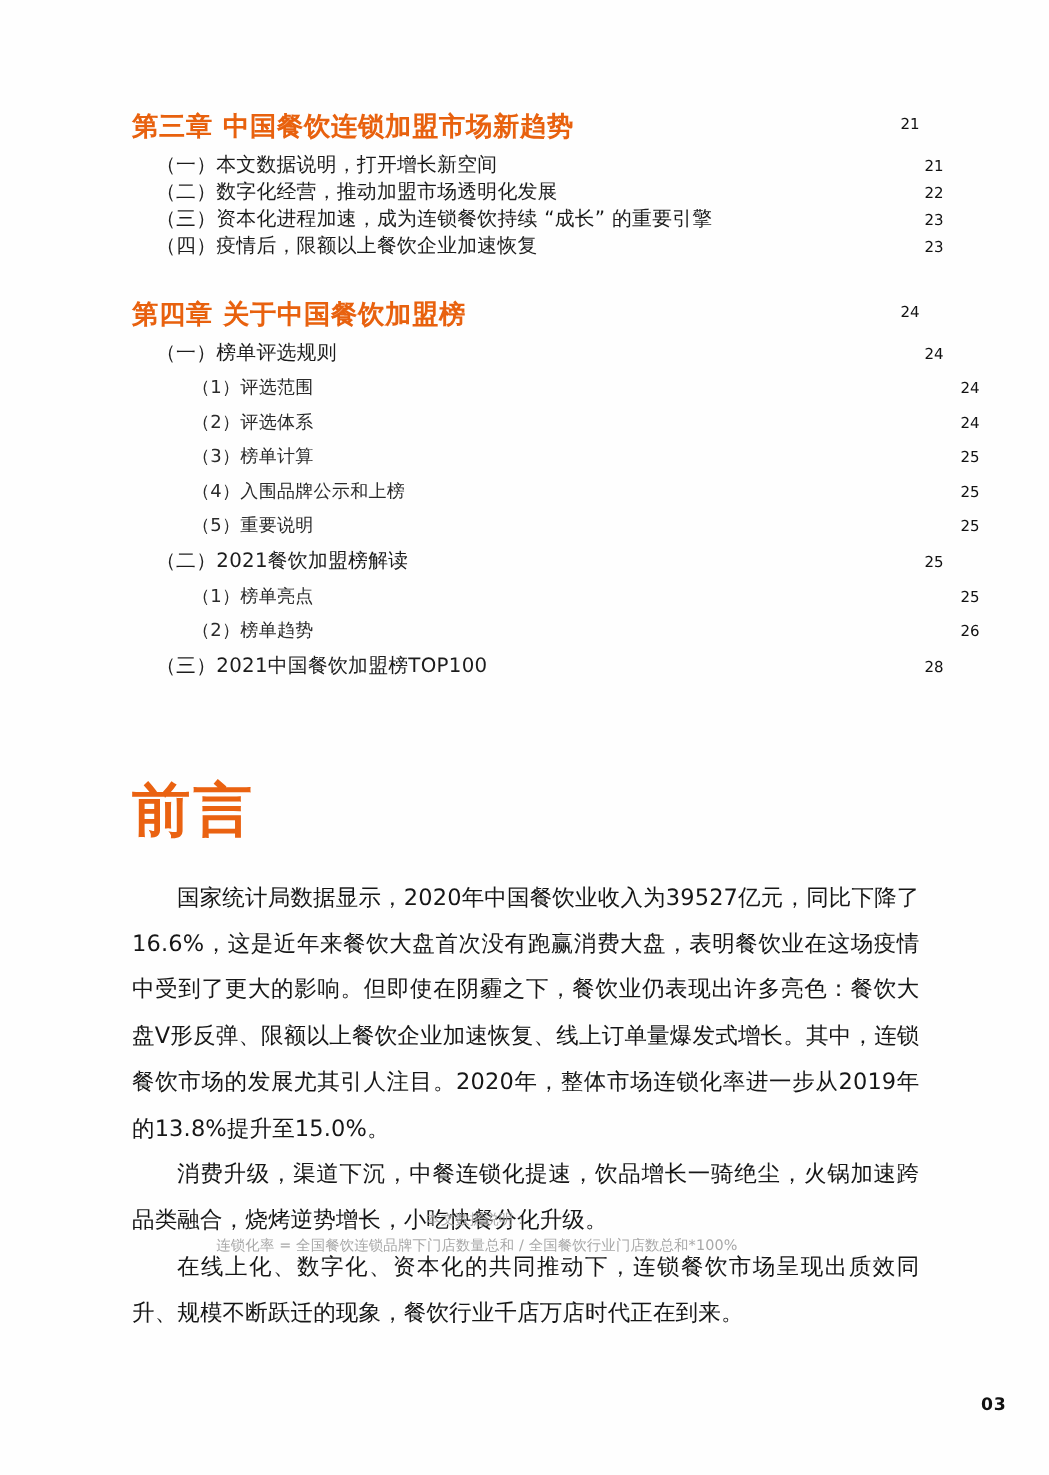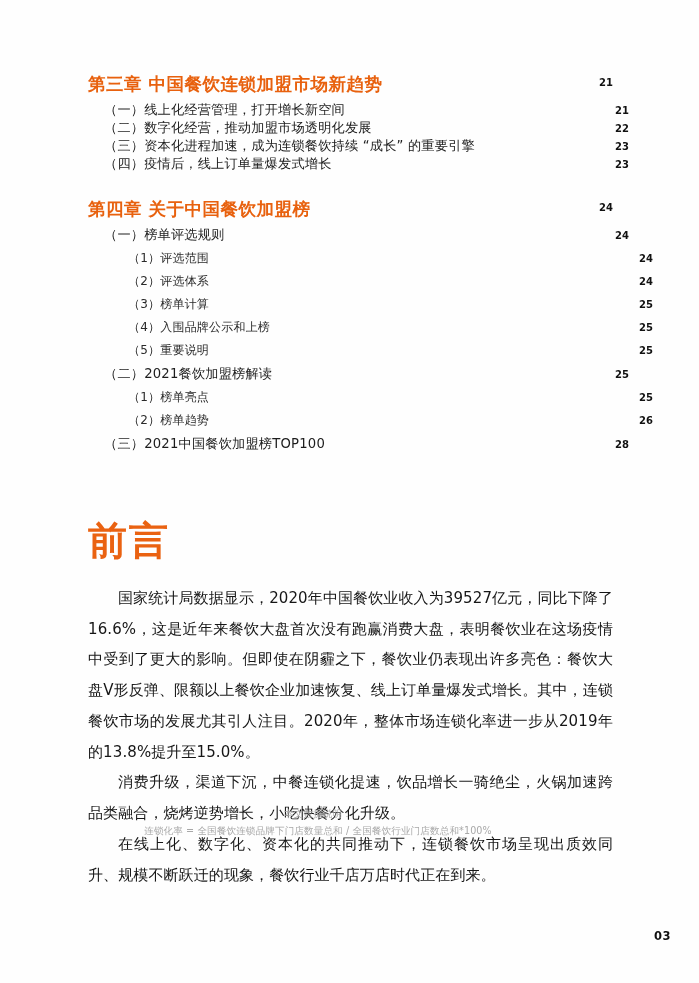--- a/index.html
+++ b/index.html
@@ -39,21 +39,21 @@
     align-items: baseline;
     width: 100%;
     justify-content: space-between;
   }
 
   .row .label { flex: 0 1 auto; white-space: nowrap; }
   .row .filler { flex: 1 1 auto; }
   .row .pg {
     flex: 0 0 auto;
     text-align: right;
-    font-weight: bold;
+    font-weight: normal;
     font-size: 10px;
     color: #121212;
     min-width: 22px;
   }
 
   .chapter-row { margin-bottom: 5px; }
   .chapter-row .label {
     color: #e8610e;
     font-weight: bold;
     font-size: 17.5px;
@@ -144,36 +144,36 @@
   <div class="toc">
 
     <div class="toc-chapter-block ch3">
       <div class="row chapter-row">
         <span class="label">第三章  中国餐饮连锁加盟市场新趋势</span>
         <span class="filler"></span>
         <span class="pg">21</span>
       </div>
 
       <div class="row lvl1-row">
-        <span class="label">（一）线上化经营管理，打开增长新空间</span>
+        <span class="label">（一）本文数据说明，打开增长新空间</span>
         <span class="filler"></span>
         <span class="pg">21</span>
       </div>
       <div class="row lvl1-row">
         <span class="label">（二）数字化经营，推动加盟市场透明化发展</span>
         <span class="filler"></span>
         <span class="pg">22</span>
       </div>
       <div class="row lvl1-row">
         <span class="label">（三）资本化进程加速，成为连锁餐饮持续 “成长” 的重要引擎</span>
         <span class="filler"></span>
         <span class="pg">23</span>
       </div>
       <div class="row lvl1-row">
-        <span class="label">（四）疫情后，线上订单量爆发式增长</span>
+        <span class="label">（四）疫情后，限额以上餐饮企业加速恢复</span>
         <span class="filler"></span>
         <span class="pg">23</span>
       </div>
     </div>
 
     <div class="gap-after-ch3"></div>
 
     <div class="toc-chapter-block ch4">
       <div class="row chapter-row">
         <span class="label">第四章  关于中国餐饮加盟榜</span>

